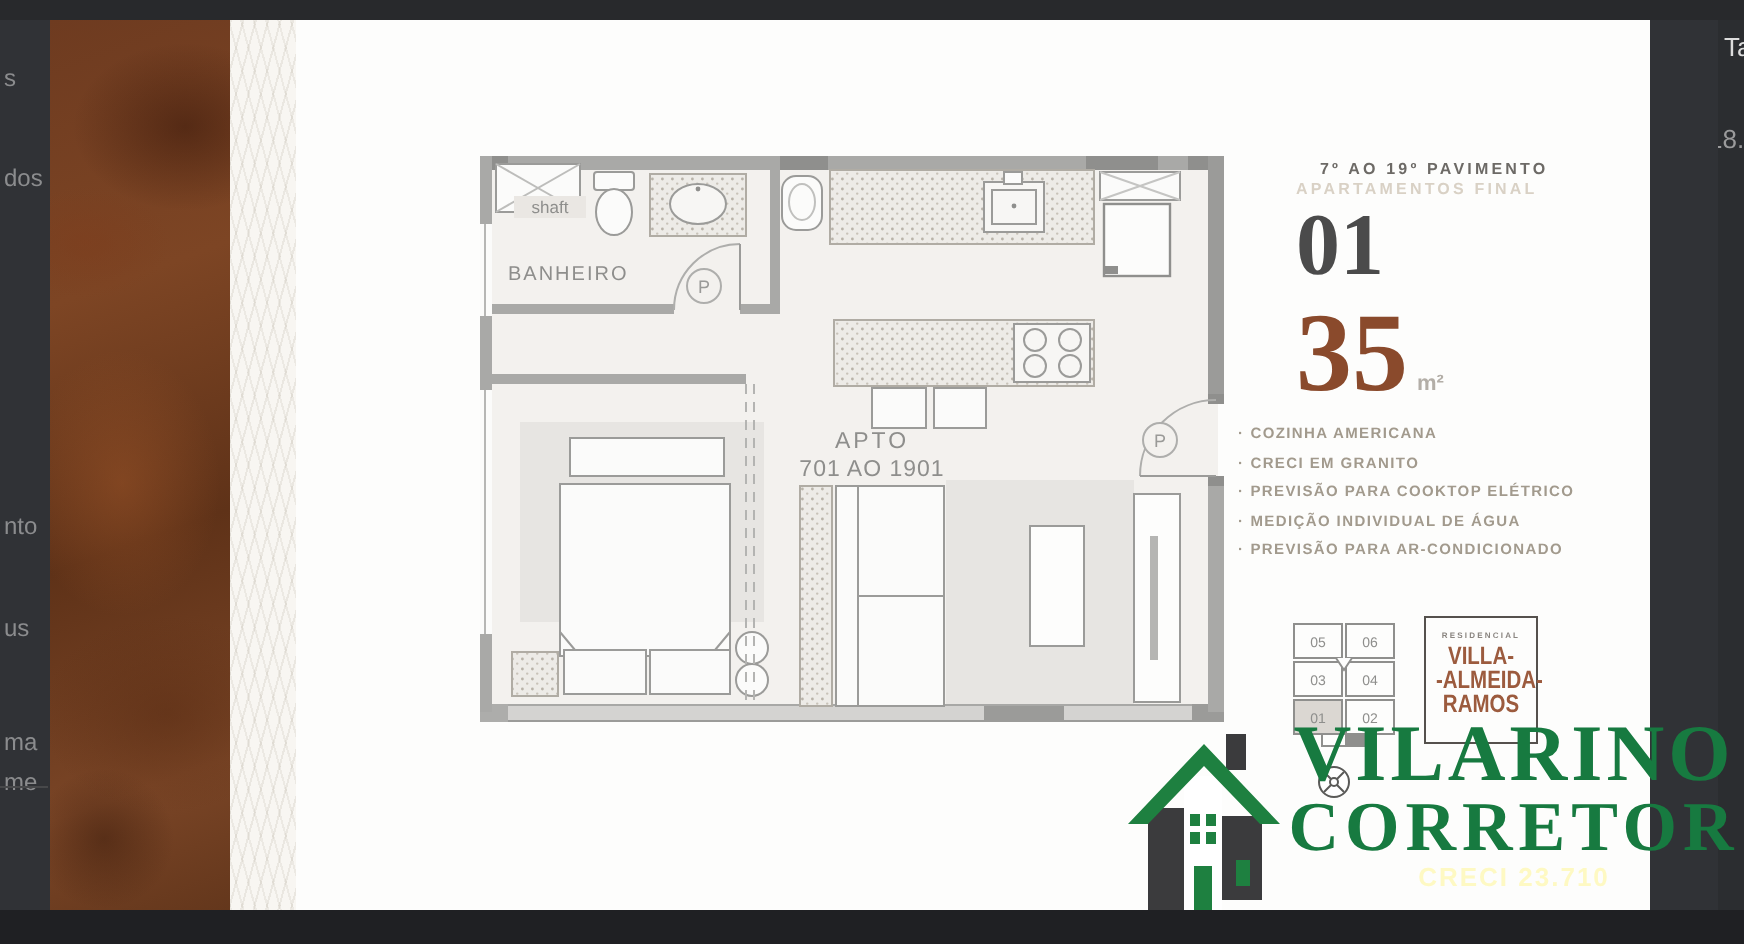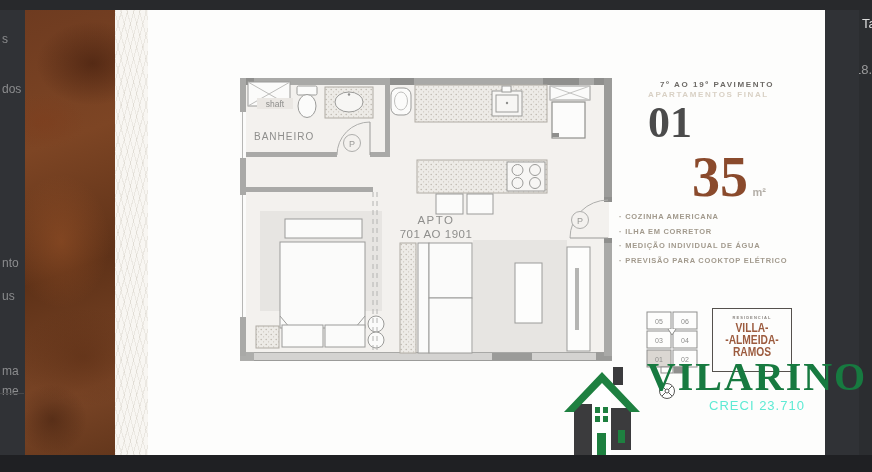--- a/index.html
+++ b/index.html
@@ -4,21 +4,21 @@
 <style>
   html,body{margin:0;padding:0;}
   body{width:872px;height:472px;position:relative;overflow:hidden;background:#303236;
        font-family:"Liberation Sans",sans-serif;}
   .topbar{position:absolute;left:0;top:0;width:872px;height:10px;background:#28292c;z-index:2;}
   .bottombar{position:absolute;left:0;top:455px;width:872px;height:17px;background:#1f2023;z-index:6;}
   .rightpanel{position:absolute;left:859px;top:10px;width:65px;height:445px;background:#2b2d30;z-index:1;overflow:hidden;}
   .file-label{position:absolute;left:3px;top:6px;font-size:13px;color:#dddddd;white-space:nowrap;}
   .file-value{position:absolute;left:-5px;top:52px;font-size:13px;color:#9a9a9b;white-space:nowrap;}
   .frag{position:absolute;left:2px;font-size:12px;color:#8b8c8e;z-index:1;white-space:nowrap;}
-  .f0{top:32px}.f1{top:82px}.f2{top:256px}.f3{top:289px}.f4{top:364px}.f5{top:384px}
+  .f0{top:32px}.f1{top:82px}.f2{top:256px}.f3{top:307px}.f4{top:364px}.f5{top:384px}
   .frag-divider{position:absolute;left:0;top:393px;width:24px;height:1px;background:#47484a;z-index:1;}
 
   .flyer{position:absolute;left:25px;top:10px;width:800px;height:445px;background:#fdfdfc;z-index:3;}
   .rust{position:absolute;left:0;top:0;width:90px;height:445px;
     background:
       radial-gradient(60px 40px at 20% 25%,rgba(125,62,30,.65),transparent 70%),
       radial-gradient(80px 60px at 75% 12%,rgba(58,24,10,.55),transparent 70%),
       radial-gradient(70px 95px at 40% 52%,rgba(156,84,40,.5),transparent 70%),
       radial-gradient(90px 70px at 65% 78%,rgba(90,45,20,.55),transparent 70%),
       radial-gradient(50px 50px at 30% 92%,rgba(60,28,12,.5),transparent 70%),
@@ -26,43 +26,43 @@
   .herring{position:absolute;left:90px;top:0;width:33px;height:445px;background:#f8f6f2;
     background-image:repeating-linear-gradient(105deg,rgba(150,140,120,.14) 0 1px,transparent 1px 6px),
                      repeating-linear-gradient(75deg,rgba(150,140,120,.12) 0 1px,transparent 1px 6px);}
   .plan-svg{position:absolute;left:215px;top:63px;width:372px;height:290px;}
   svg text{font-family:"Liberation Sans",sans-serif;}
 
   .info{position:absolute;left:623px;top:70px;width:170px;}
   .floors{font-size:8px;letter-spacing:1.6px;font-weight:bold;color:#6d6a66;margin-left:12px;}
   .subtitle{font-size:8px;letter-spacing:1.6px;font-weight:bold;color:#d9d1c5;margin-top:1px;}
   .unit-number{font-family:"Liberation Serif",serif;font-weight:bold;font-size:44px;line-height:1;color:#4b4b4b;margin-top:2px;}
-  .area-row{margin-top:4px;margin-left:44px;}
+  .area-row{margin-top:4px;}
   .area-value{font-family:"Liberation Serif",serif;font-weight:bold;font-size:56px;line-height:1;color:#8a4a2c;}
   .area-unit{font-size:11px;color:#b3aea7;font-weight:bold;}
   .features{position:absolute;left:594px;top:202px;width:190px;}
   .feat{font-size:7.5px;letter-spacing:.7px;font-weight:bold;color:#a29a8d;margin-bottom:5.5px;white-space:nowrap;}
   .feat .b{margin-right:3px;color:#a29a8d;}
 
   .keyplan{position:absolute;left:620px;top:300px;}
-  .villa{position:absolute;left:687px;top:298px;width:80px;height:64px;border:1px solid #55514d;
+  .villa{position:absolute;left:687px;top:298px;width:57px;height:64px;border:1px solid #55514d;
          box-sizing:border-box;text-align:center;background:#fdfdfc;}
   .villa-tag{font-size:4px;letter-spacing:1.1px;color:#8a8580;margin-top:6px;font-weight:bold;}
   .villa-name{margin-top:3px;font-weight:bold;font-size:12.5px;line-height:.95;color:#9c5b3e;
               transform:scaleX(.82);transform-origin:50% 0;white-space:nowrap;}
 
   .broker{position:absolute;left:562px;top:357px;width:310px;height:98px;z-index:5;}
   .house{position:absolute;left:0;top:5px;}
   .compass{position:absolute;left:96px;top:25px;}
   .broker-text{position:absolute;left:80px;top:0;width:230px;text-align:center;}
   .broker-name{font-family:"Liberation Serif",serif;font-weight:bold;font-size:40px;line-height:1;
                letter-spacing:2px;color:#177a40;white-space:nowrap;}
   .broker-role{font-family:"Liberation Serif",serif;font-weight:bold;font-size:35px;line-height:.95;
                letter-spacing:3px;color:#177a40;white-space:nowrap;}
-  .broker-license{font-size:13px;font-weight:normal;letter-spacing:1px;color:#5eead4;margin-top:1px;}
+  .broker-license{font-size:13px;font-weight:bold;letter-spacing:1px;color:#fef9c3;margin-top:1px;}
 </style>
 </head>
 <body>
 
 <div class="topbar"></div>
 <div class="bottombar"></div>
 
 <span class="frag f0">s</span>
 <span class="frag f1">dos</span>
 <span class="frag f2">nto</span>
@@ -229,23 +229,24 @@
     <div class="floors">7º AO 19º PAVIMENTO</div>
     <div class="subtitle">APARTAMENTOS FINAL</div>
     <div class="unit-number">01</div>
     <div class="area-row">
       <span class="area-value">35</span>
       <span class="area-unit">m²</span>
     </div>
   </div>
   <div class="features">
     <div class="feat"><span class="b">·</span><span>COZINHA AMERICANA</span></div>
-    <div class="feat"><span class="b">·</span><span>ILHA EM CORRETOR</span></div>
+    <div class="feat"><span class="b">·</span><span>CRECI EM GRANITO</span></div>
+    <div class="feat"><span class="b">·</span><span>PREVISÃO PARA COOKTOP ELÉTRICO</span></div>
     <div class="feat"><span class="b">·</span><span>MEDIÇÃO INDIVIDUAL DE ÁGUA</span></div>
-    <div class="feat"><span class="b">·</span><span>PREVISÃO PARA COOKTOP ELÉTRICO</span></div>
+    <div class="feat"><span class="b">·</span><span>PREVISÃO PARA AR-CONDICIONADO</span></div>
   </div>
 
   <svg class="keyplan" width="54" height="66" viewBox="0 0 54 66">
     <g stroke="#8f8f8d" fill="#fdfdfc">
       <rect x="2" y="2" width="24" height="17"></rect>
       <rect x="28" y="2" width="24" height="17"></rect>
       <rect x="2" y="21" width="24" height="17"></rect>
       <rect x="28" y="21" width="24" height="17"></rect>
       <rect x="2" y="40" width="24" height="17" fill="#dbd7d2"></rect>
       <rect x="28" y="40" width="24" height="17"></rect>
@@ -289,15 +290,16 @@
       <rect x="56" y="68" width="7" height="13"></rect>
     </g>
   </svg>
   <svg class="compass" width="18" height="18" viewBox="0 0 18 18">
     <circle cx="9" cy="9" r="7.5" fill="#ffffff" stroke="#5a5a58"></circle>
     <path d="M 4,4 L 14,14 M 14,4 L 4,14" stroke="#5a5a58" fill="none"></path>
     <circle cx="9" cy="9" r="2" fill="#ffffff" stroke="#5a5a58"></circle>
   </svg>
   <div class="broker-text">
     <div class="broker-name">VILARINO</div>
+    <div class="broker-role">CORRETOR</div>
     <div class="broker-license">CRECI 23.710</div>
   </div>
 </div>
 
 </body></html>

